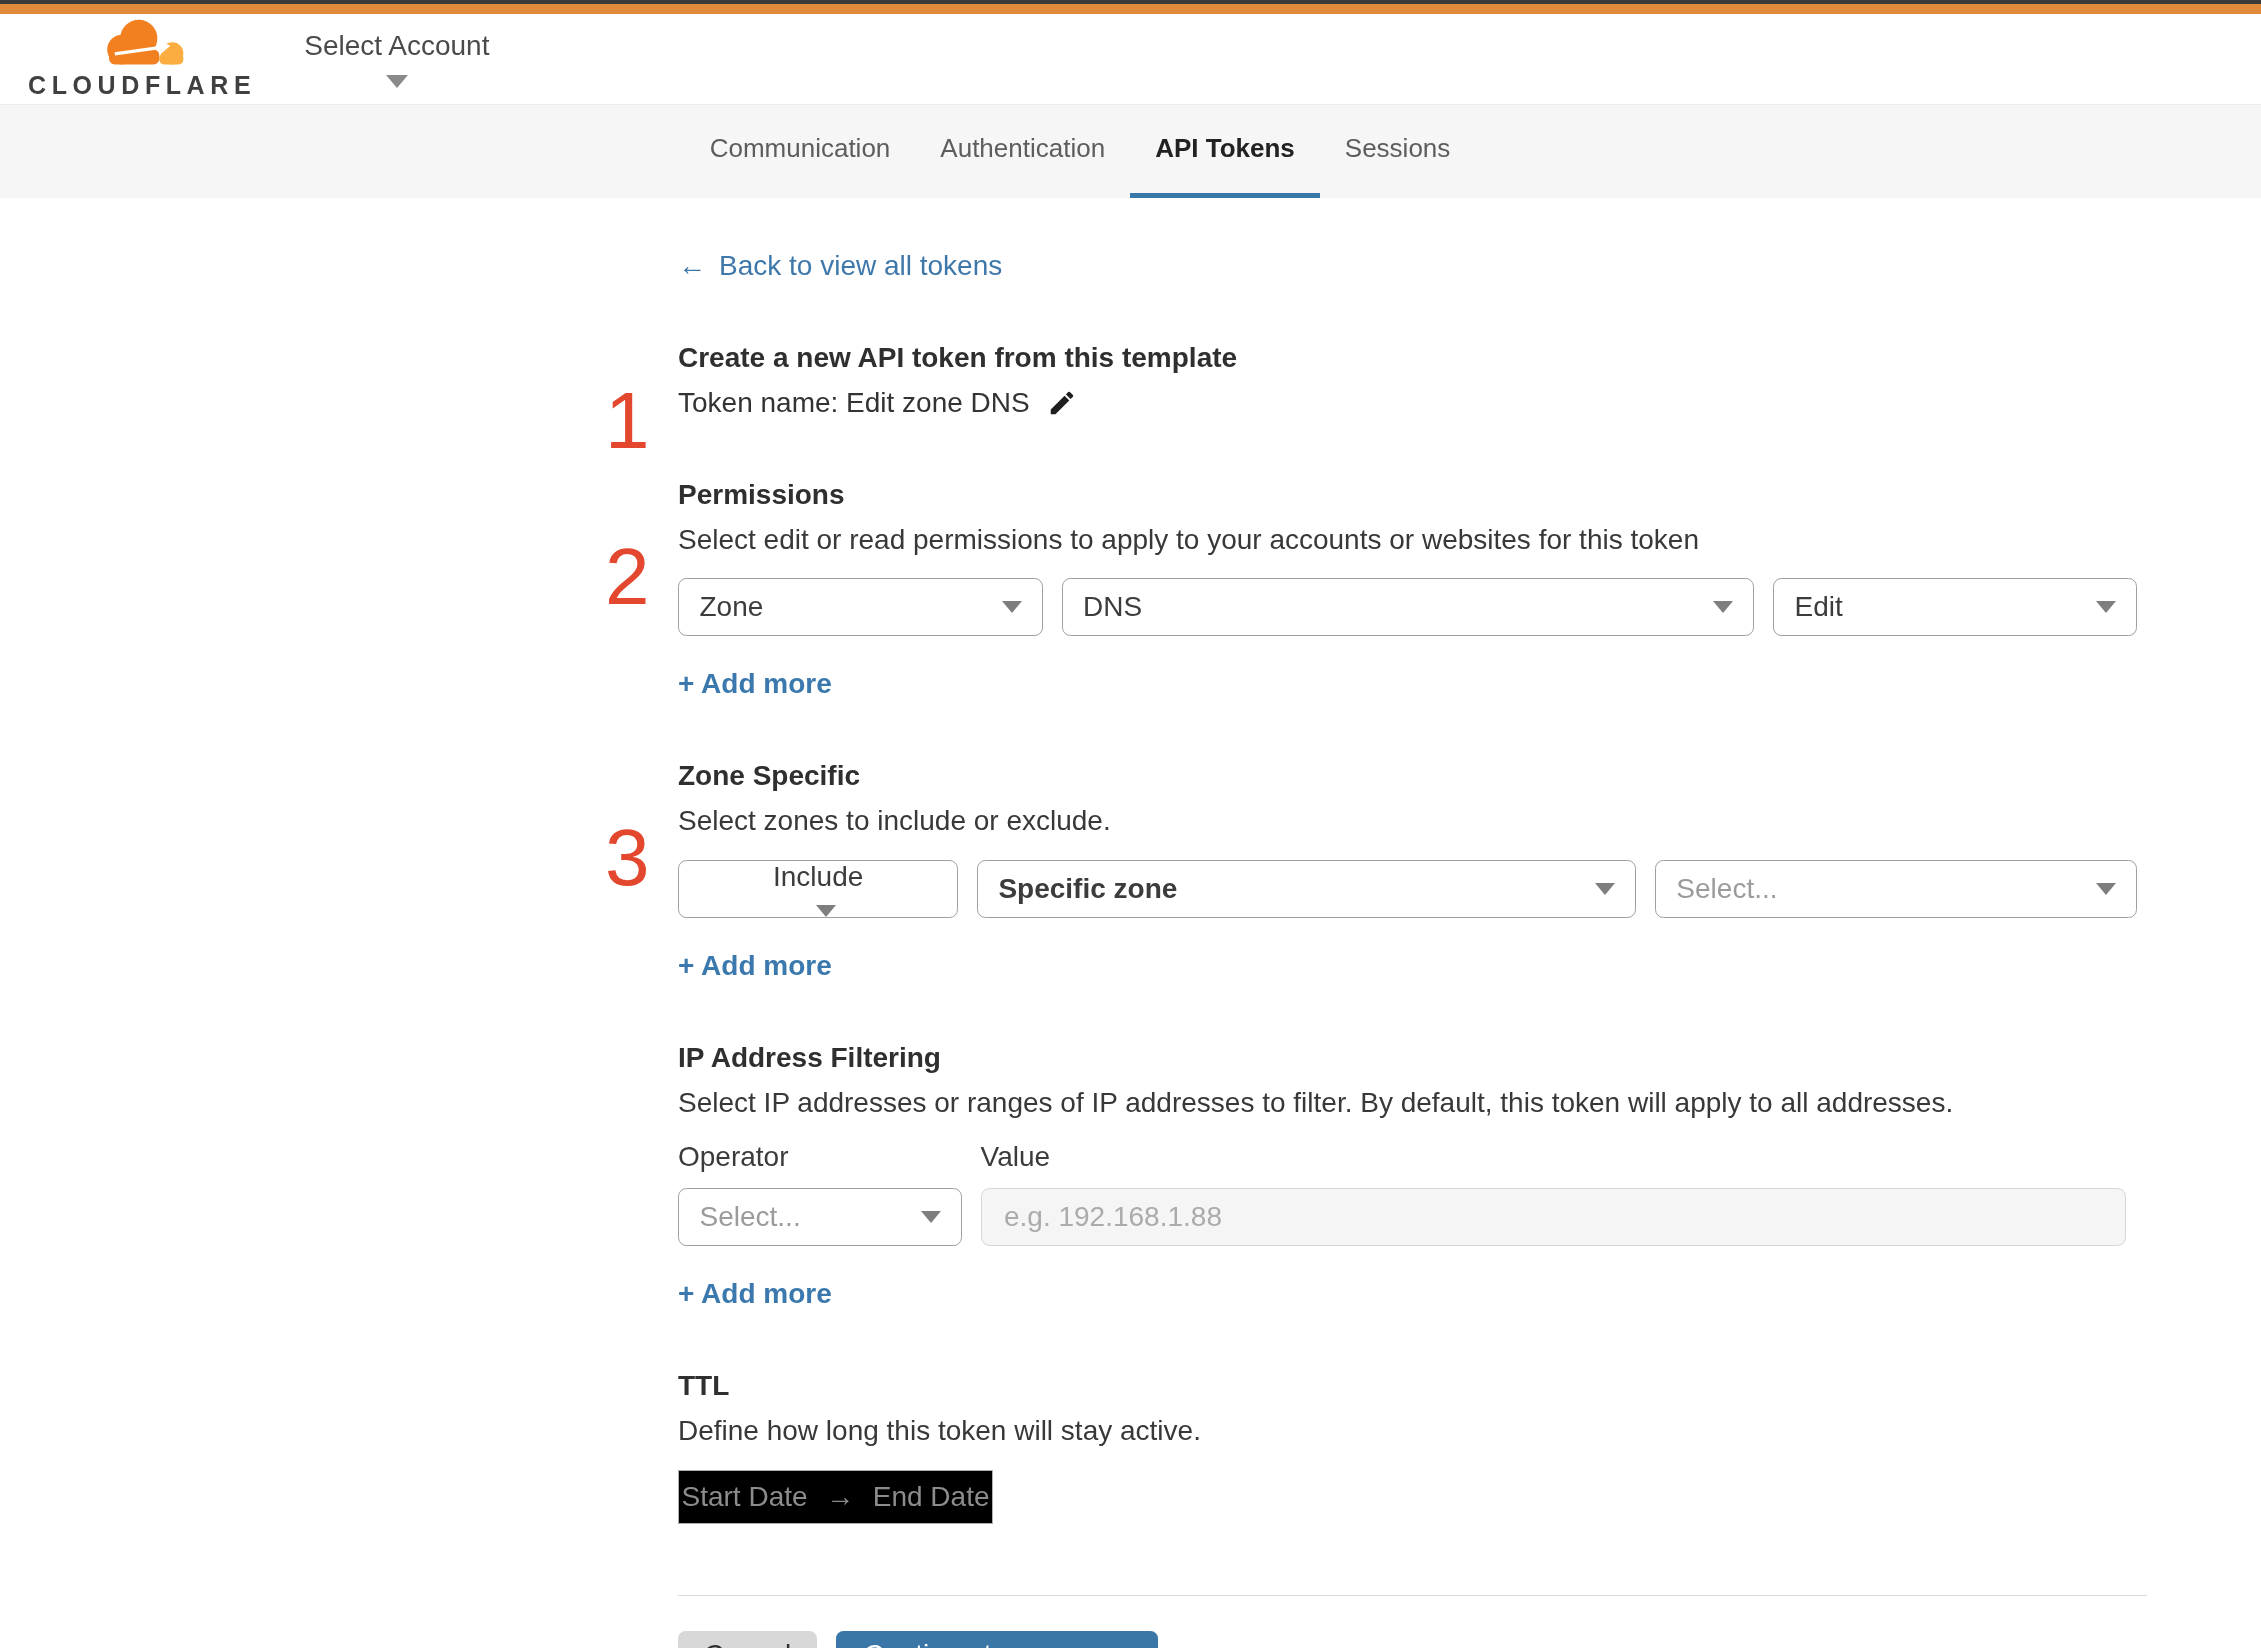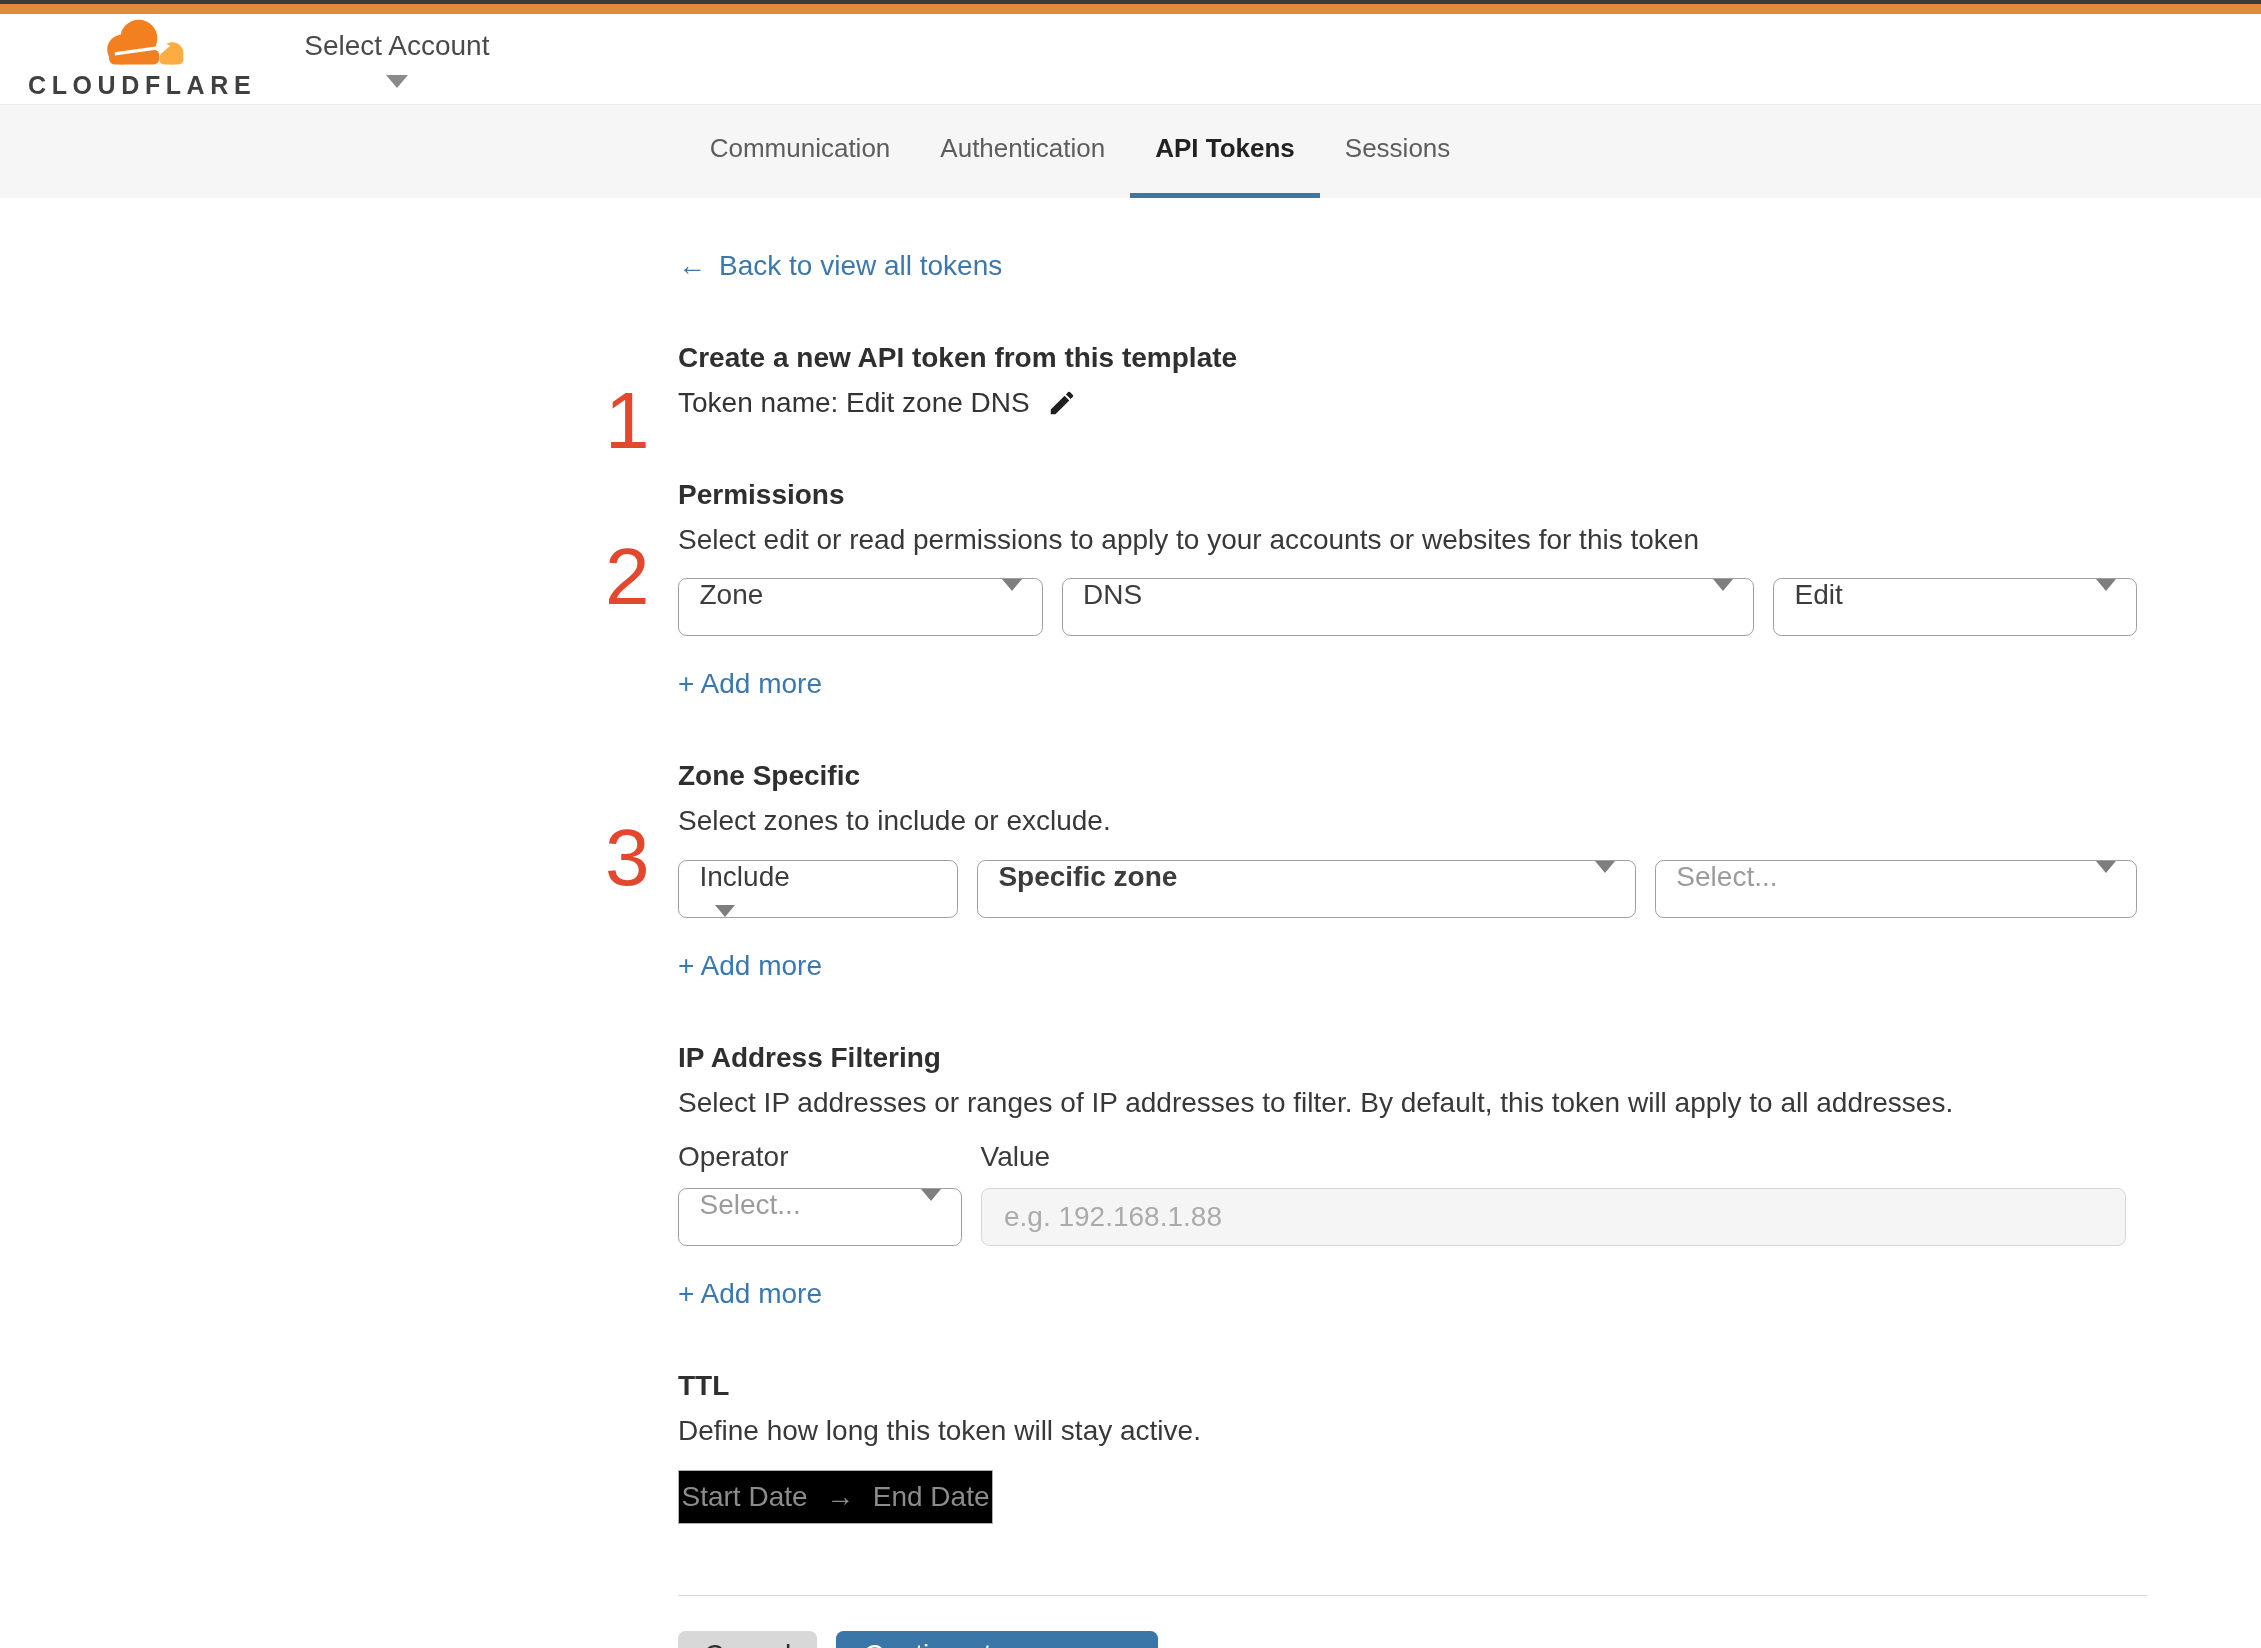--- a/index.html
+++ b/index.html
@@ -59,35 +59,35 @@
   .step-1 { top:43px; }
   .step-23 { top:62px; }
   h2 { font-size:28px; font-weight:700; color:#2f2f2f; margin:0 0 13px 0; }
   .desc { font-size:28px; color:#383838; margin:0 0 22.4px 0; }
   .token-row { display:flex; align-items:center; gap:17px; font-size:28px; color:#333; }
   .pencil-icon { width:30px; height:30px; cursor:pointer; }
 
   .row { display:flex; gap:18.6px; }
   .select {
     height:58px; border:1.9px solid #9f9f9f; border-radius:8.4px; background:#fff;
-    display:flex; align-items:flex-start; justify-content:space-between;
+    display:flex; align-items:center; justify-content:space-between;
     padding:0 20.5px; font-size:28px; color:#3c3c3c; cursor:pointer;
   }
   .select .sel-caret {
     width:0; height:0; margin-left:15px;
     border-left:10.3px solid transparent; border-right:10.3px solid transparent;
     border-top:12px solid #7e7e7e;
   }
   .placeholder { color:#9b9b9b; }
   .w-zone { width:365px; }   .w-dns { flex:1; }      .w-edit { width:364px; }
   .w-include { width:284px;flex-direction:column; }.w-type { width:669px;font-weight:bold; }.w-sel { width:489px; }
   .w-op { width:284px; }
 
   .add-more {
-    display:inline-block; margin-top:32px; font-size:28px; color:#3a78ad; cursor:pointer;
+    display:inline-block; margin-top:32px; font-size:28px; color:#3a78ad; cursor:pointer;font-weight:bold;
   }
 
   .labels-row { display:flex; gap:18.6px; font-size:28px; color:#3b3b3b; margin-bottom:15px; }
   .label-op { width:284px; }
 
   .value-input {
     flex:1; height:58px; border:1.9px solid #d6d6d6; border-radius:8.4px;
     background:#f5f5f5; font-size:28px; padding:0 22.4px; color:#444;
     font-family:"Liberation Sans", sans-serif; margin-right:11.2px;
   }

